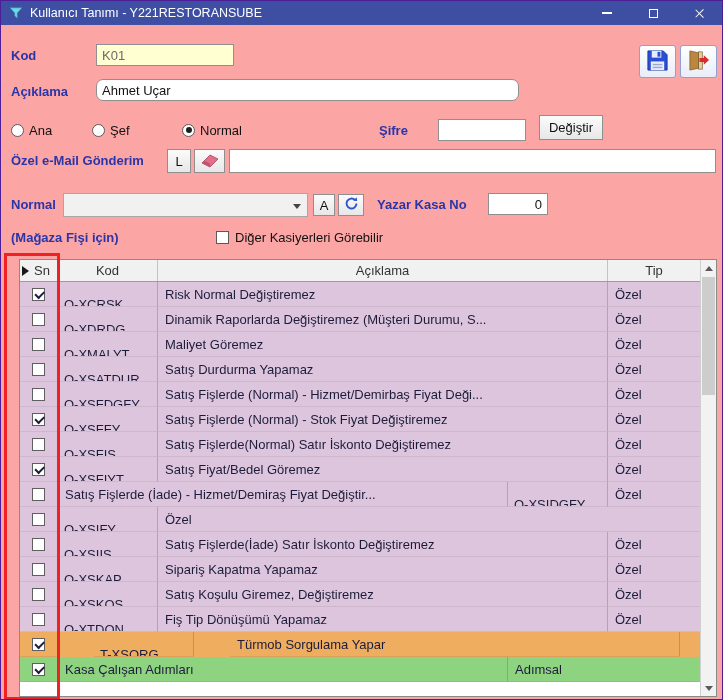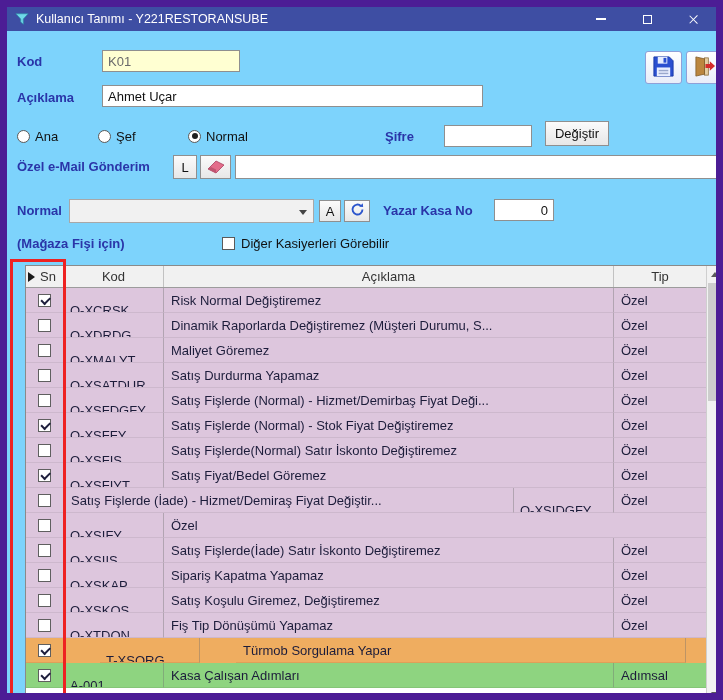--- a/index.html
+++ b/index.html
@@ -1,21 +1,21 @@
 <!DOCTYPE html>
 <html><head>
 <meta charset="utf-8">
 <style>
   * { margin:0; padding:0; box-sizing:border-box; }
   html,body { background:#9a9a9a; }
   body { font-family:"Liberation Sans", sans-serif; }
 
   #window {
     position:relative; width:723px; height:700px;
-    background:#7dd3fc; border:7px solid #4c1d95; overflow:hidden;
+    background:#fca5a5; border:1px solid #4c1d95; overflow:hidden;
     font-size:13px; color:#111;
   }
 
   
   .titlebar {
     position:absolute; left:0; top:0; width:100%; height:24px;
     background:#3e4ea3; display:flex; align-items:center; color:#fff;
   }
   .titlebar-icon { margin-left:8px; display:flex; align-items:center; }
   .titlebar-title { margin-left:7px; font-size:12.5px; white-space:nowrap; }
@@ -175,21 +175,21 @@
     <span>
       <svg width="23" height="23" viewBox="0 0 24 24">
         <rect x="12" y="3" width="4" height="18" fill="#e4cda2" stroke="#8a6a38" stroke-width="0.8"></rect>
         <path d="M3 2 L12 4 V20 L3 22 Z" fill="#bb863f" stroke="#7d5a28" stroke-width="0.8"></path>
         <path d="M13 9.5 h4.5 v-3 l5.5 5 -5.5 5 v-3 H13 Z" fill="#d42b2b"></path>
       </svg>
     </span>
   </div>
 
   <div class="lbl" style="left:10px; top:80px;">Açıklama</div>
-  <input class="txt" style="left: 95px; top: 78px; width: 381px;" value="Ahmet Uçar">
+  <input class="txt" style="left: 95px; top: 78px; width: 423px; border-radius: 7px;" value="Ahmet Uçar">
 
   <div class="radio-item" style="left:10px; top:122px;">
     <span class="radio"></span>
     <span class="radio-label">Ana</span>
   </div>
   <div class="radio-item" style="left:91px; top:122px;">
     <span class="radio"></span>
     <span class="radio-label">Şef</span>
   </div>
   <div class="radio-item" style="left:181px; top:122px;">
@@ -377,21 +377,20 @@
     </div>
     <div class="cell cell-kod">T-XSORG</div>
     <div class="cell cell-aciklama">Türmob Sorgulama Yapar</div>
     <div class="cell cell-tip">Özel İzin</div>
   </div>
 
   <div class="grid-row style-adimsal">
     <div class="cell cell-sel">
       <span class="gcheckbox checked"></span>
     </div>
-    <div class="cell cell-kod">A-001</div>
     <div class="cell cell-aciklama">Kasa Çalışan Adımları</div>
     <div class="cell cell-tip">Adımsal</div>
   </div>
 </div>
 
     <div class="vscroll">
       <div class="vs-btn vs-up">
           <span class="tri-up"></span>
         </div>
       <div class="vs-thumb"></div>

